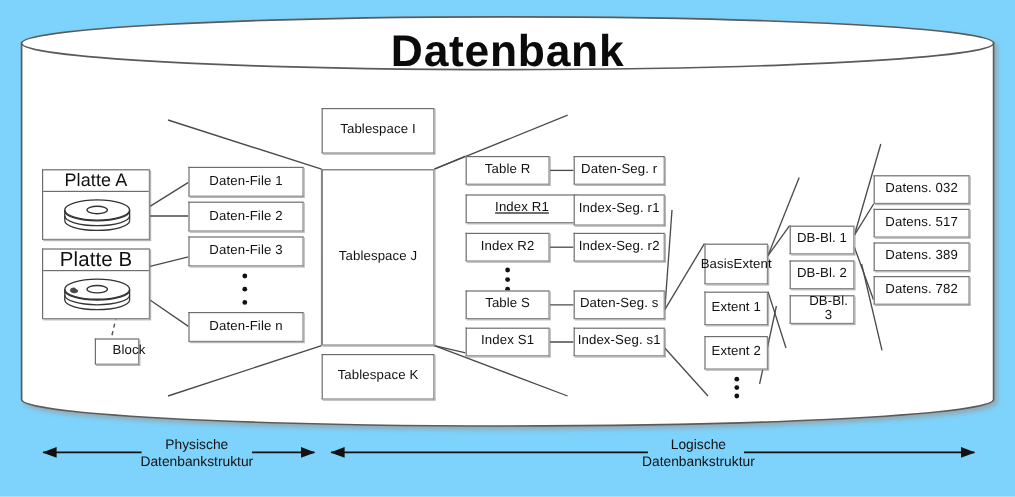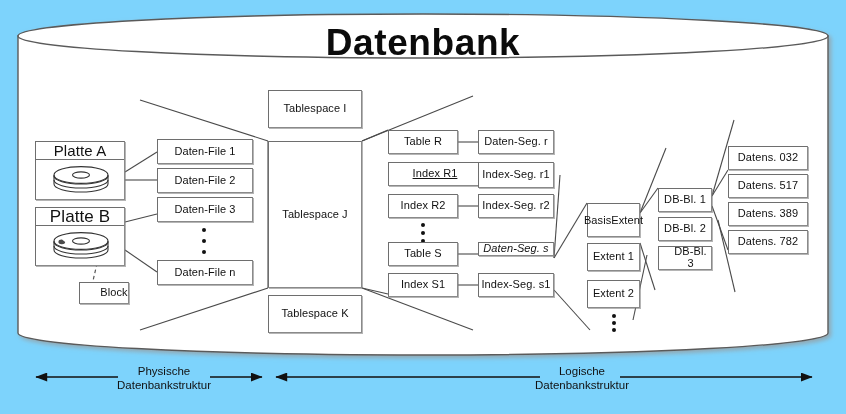--- a/index.html
+++ b/index.html
@@ -135,21 +135,21 @@
           <path d="M18,16 a27,8 0 0 0 54,0"></path>
           <ellipse cx="45" cy="15" rx="27" ry="8.4"></ellipse>
           <ellipse cx="45" cy="15" rx="8.5" ry="3.1"></ellipse>
           <path d="M18,15 L18,24 M72,15 L72,24"></path>
           <path d="M26,13.5 a3.4,2.4 0 1 0 3.2,2.6 z" fill="#4a4a4a" stroke="none"></path>
         </g>
       </svg>
     </div>
   </div>
 
-  <div class="lbl" style="left:79px;top:282px;width:50px;height:22px;padding-left:20px;">Block</div>
+  <div class="lbl" style="left:79px;top:282px;width:37px;height:22px;padding-left:20px;">Block</div>
 
   <div class="lbl" style="left:157px;top:139px;width:96px;height:25px;">Daten-File 1</div>
   <div class="lbl" style="left:157px;top:168px;width:96px;height:25px;">Daten-File 2</div>
   <div class="lbl" style="left:157px;top:197px;width:96px;height:25px;">Daten-File 3</div>
   <div class="vdots" style="left:201px;top:228px;width:6px;height:26px;">
     <i></i>
       <i></i>
       <i></i>
   </div>
   <div class="lbl" style="left:157px;top:260px;width:96px;height:25px;">Daten-File n</div>
@@ -165,21 +165,21 @@
     <i></i>
       <i></i>
       <i></i>
   </div>
   <div class="lbl" style="left:388px;top:242px;width:70px;height:24px;">Table S</div>
   <div class="lbl" style="left:388px;top:273px;width:70px;height:24px;">Index S1</div>
 
   <div class="lbl" style="left:478px;top:130px;width:76px;height:24px;">Daten-Seg. r</div>
   <div class="lbl" style="left:478px;top:162px;width:76px;height:26px;">Index-Seg. r1</div>
   <div class="lbl" style="left:478px;top:194px;width:76px;height:24px;">Index-Seg. r2</div>
-  <div class="lbl" style="left:478px;top:242px;width:76px;height:14px;font-style:italic;">Daten-Seg. s</div>
+  <div class="lbl" style="left:478px;top:242px;width:76px;height:24px;">Daten-Seg. s</div>
   <div class="lbl" style="left:478px;top:273px;width:76px;height:24px;">Index-Seg. s1</div>
 
   <div class="lbl two" style="left:587px;top:203px;width:53px;height:34px;">
     <span>Basis</span>
     <span>Extent</span>
   </div>
   <div class="lbl" style="left:587px;top:243px;width:53px;height:28px;">Extent 1</div>
   <div class="lbl" style="left:587px;top:280px;width:53px;height:28px;">Extent 2</div>
   <div class="vdots" style="left:611px;top:314px;width:6px;height:18px;">
     <i></i>

